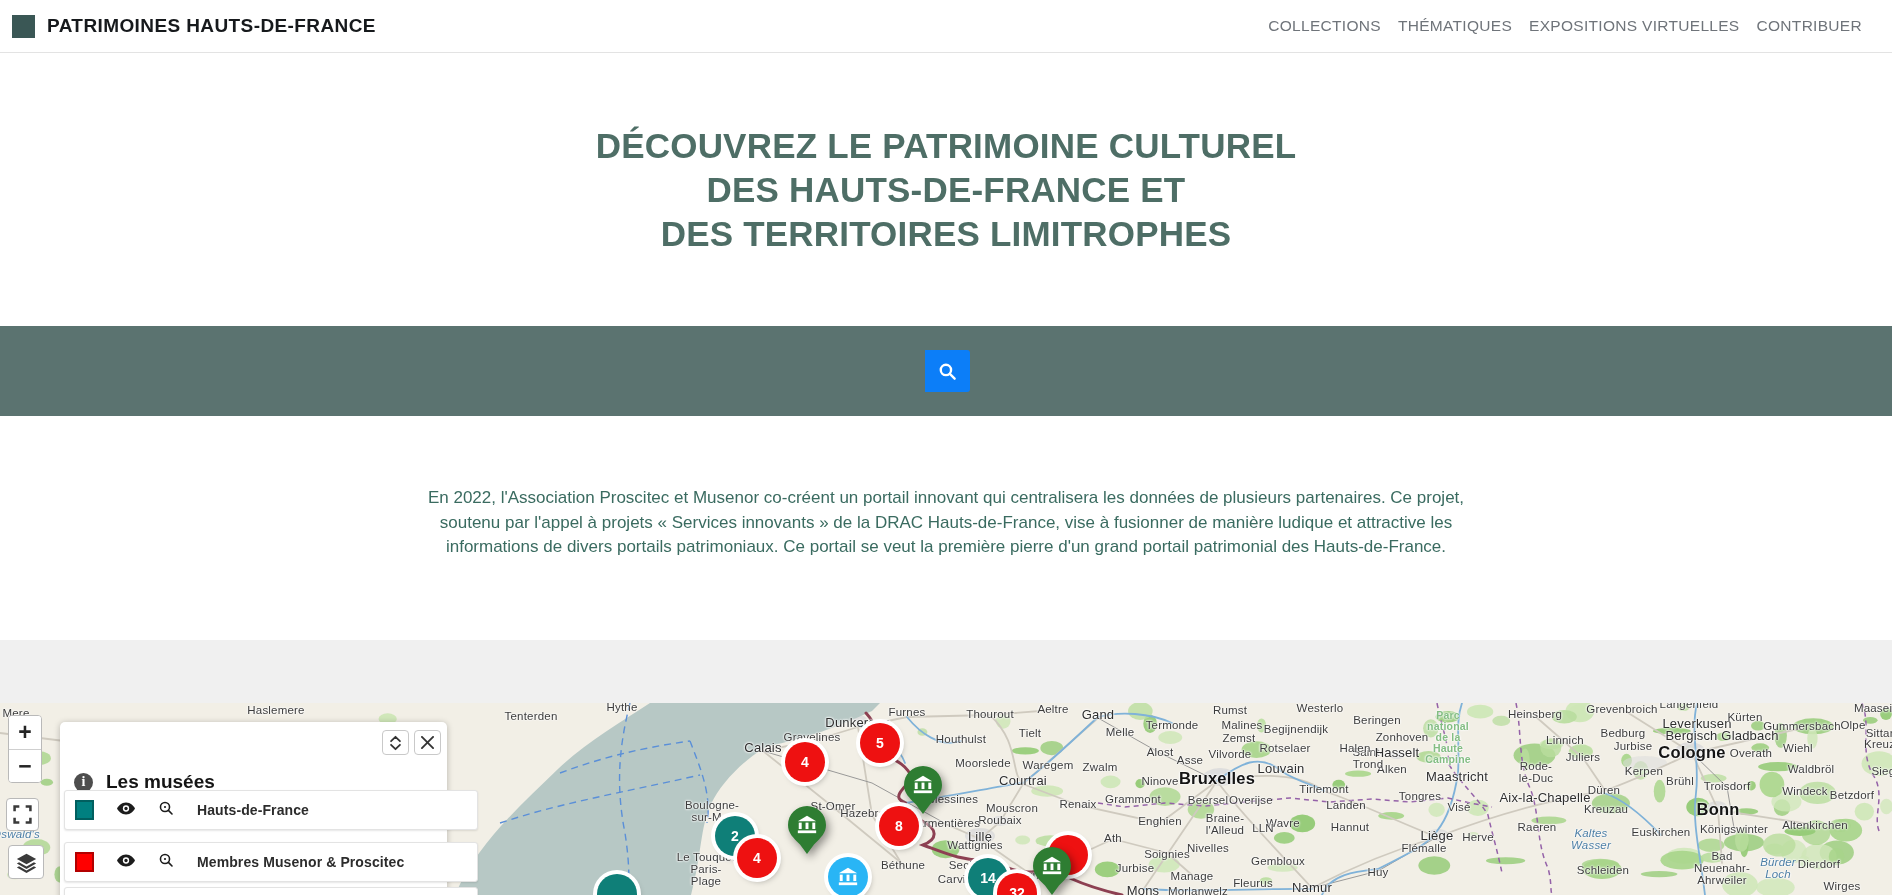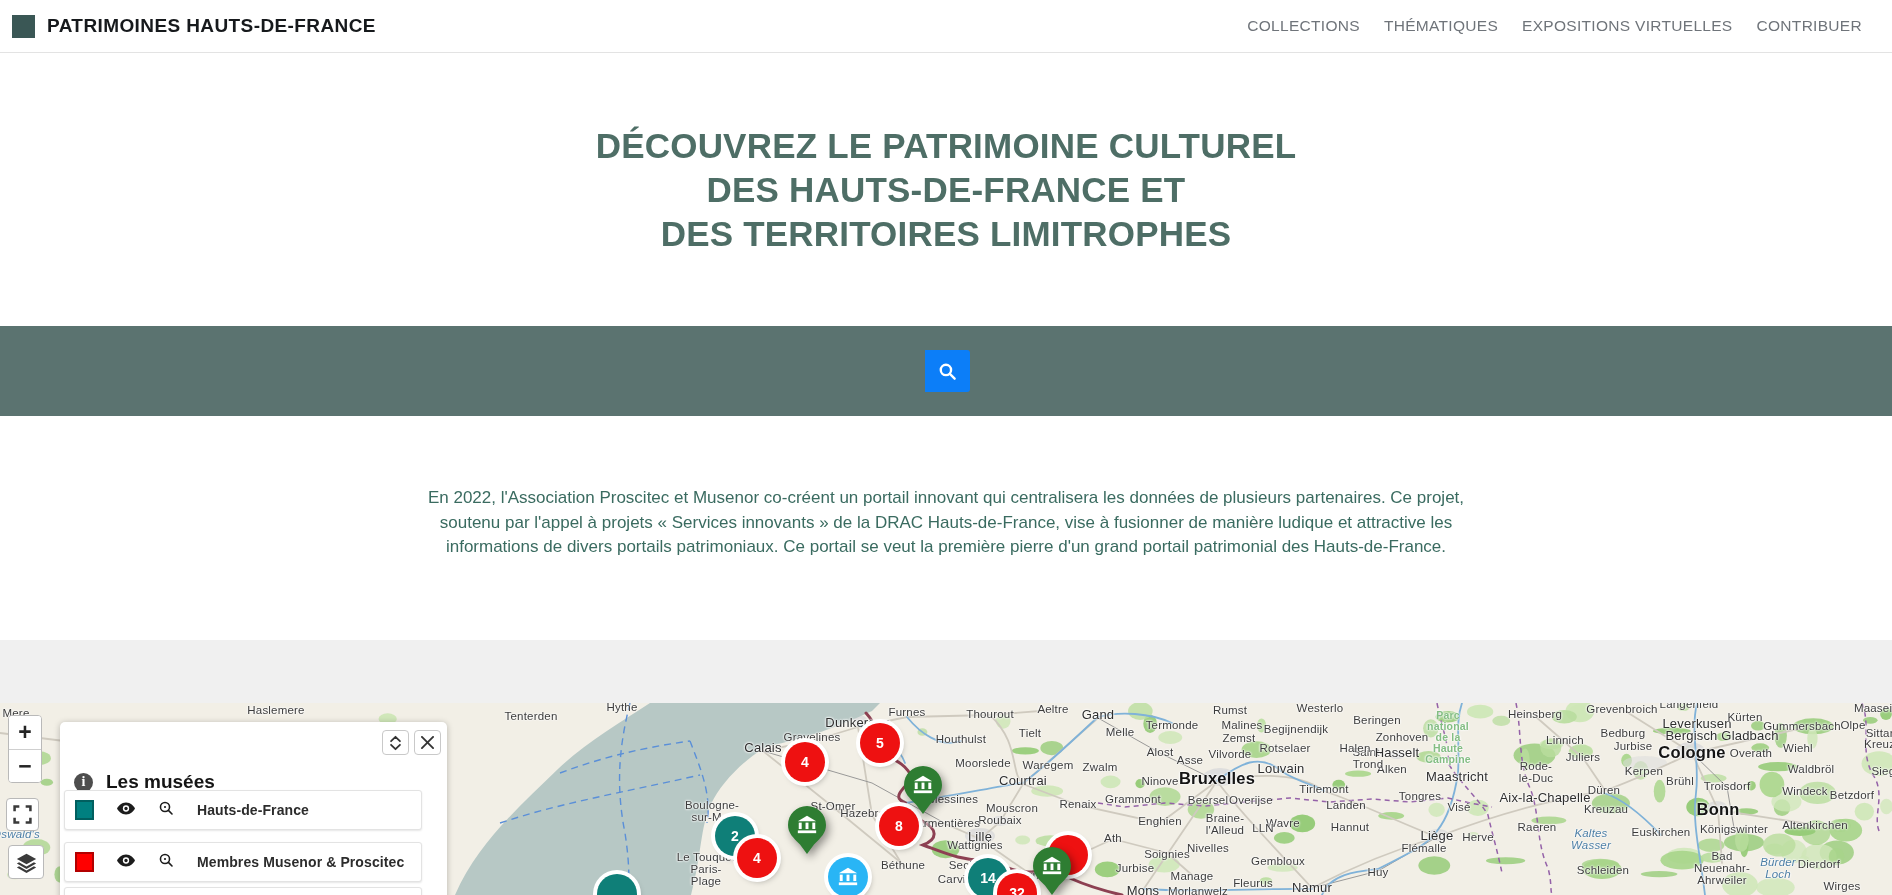--- a/index.html
+++ b/index.html
@@ -5,21 +5,21 @@
   * { box-sizing: border-box; margin: 0; padding: 0; }
   html,body { width:1892px; height:895px; overflow:hidden; background:#fff;
     font-family:"Liberation Sans", sans-serif; }
 
   
   .header { height:53px; display:flex; align-items:center; justify-content:space-between;
     padding:0 30px 0 12px; border-bottom:1px solid #e3e3e3; background:#fff; }
   .brand { display:flex; align-items:center; gap:12px;text-align:center; }
   .brand-logo { width:23px; height:23px; background:#3a5755; display:inline-block; }
   .brand-name { font-size:19px; font-weight:700; color:#16191c; letter-spacing:.4px; }
-  .nav { display:flex; gap:24px;justify-content:center; }
+  .nav { display:flex; gap:17px;justify-content:center; }
   .nav-link { font-size:15.5px; color:#6f747a; letter-spacing:.3px; cursor:pointer; }
 
   
   .hero { height:273px; background:#fff; display:flex; align-items:center; justify-content:center; }
   .hero-title { text-align:center; color:#4e6e66; font-size:35px; font-weight:600;
     line-height:44px; letter-spacing:.2px; }
 
   
   .search-band { height:90px; background:#5b7370; display:flex; align-items:center; justify-content:center; }
   .search-row { display:flex; align-items:center; }
@@ -70,21 +70,21 @@
   .legend { position:absolute; left:60px; top:19px; width:387px; height:260px; background:#fff;
     border-radius:5px; box-shadow:0 1px 6px rgba(0,0,0,.25); }
   .legend-btns { position:absolute; top:8px; right:6px; display:flex; gap:5px; }
   .legend-btn { width:27px; height:25px; background:#fff; border:1px solid #c9c9c9; border-radius:4px;
     display:flex; align-items:center; justify-content:center; cursor:pointer; color:#333; font-size:14px; }
   .legend-head { position:absolute; left:14px; top:49px; display:flex; align-items:center; gap:13px; }
   .info-icon { width:19px; height:19px; border-radius:50%; background:#4d4d4d; color:#fff;
     font-family:"Liberation Serif",serif; font-weight:700; font-size:14px; display:flex;
     align-items:center; justify-content:center; }
   .legend-title { font-size:19px; font-weight:700; color:#151515; }
-  .legend-item { position:absolute; left:4px; width:358px; height:40px; background:#fff;
+  .legend-item { position:absolute; left:4px; width:414px; height:40px; background:#fff;
     border:1px solid #e3e3e3; border-radius:3px; box-shadow:0 1px 2px rgba(0,0,0,.10);
     display:flex; align-items:center; gap:23px; padding:0 10px; cursor:pointer; }
   .swatch { width:19px; height:20px; flex:0 0 auto; }
   .legend-label { font-size:14px; font-weight:700; color:#2c2c2c; letter-spacing:.1px; }
 </style>
 </head>
 <body>
 
 <div class="header">
   <div class="brand">

